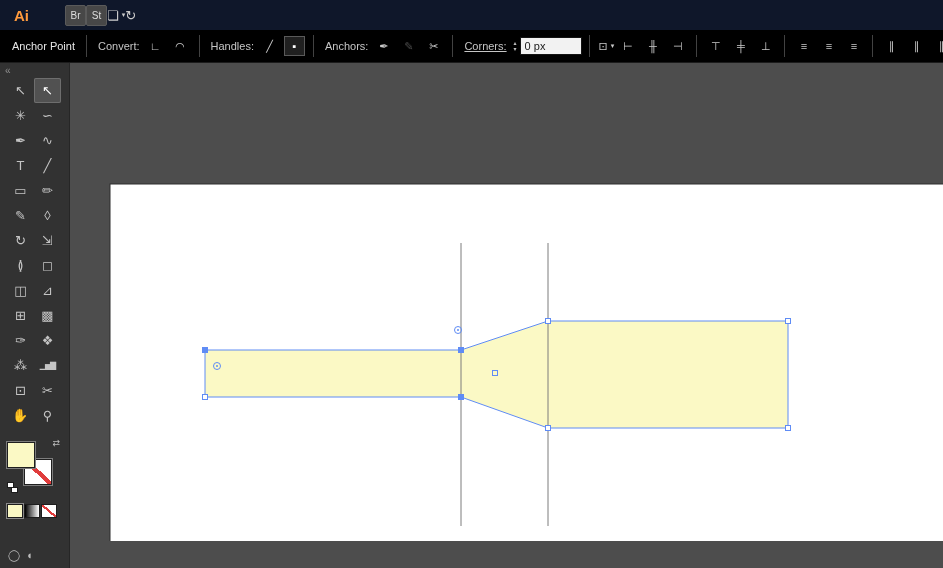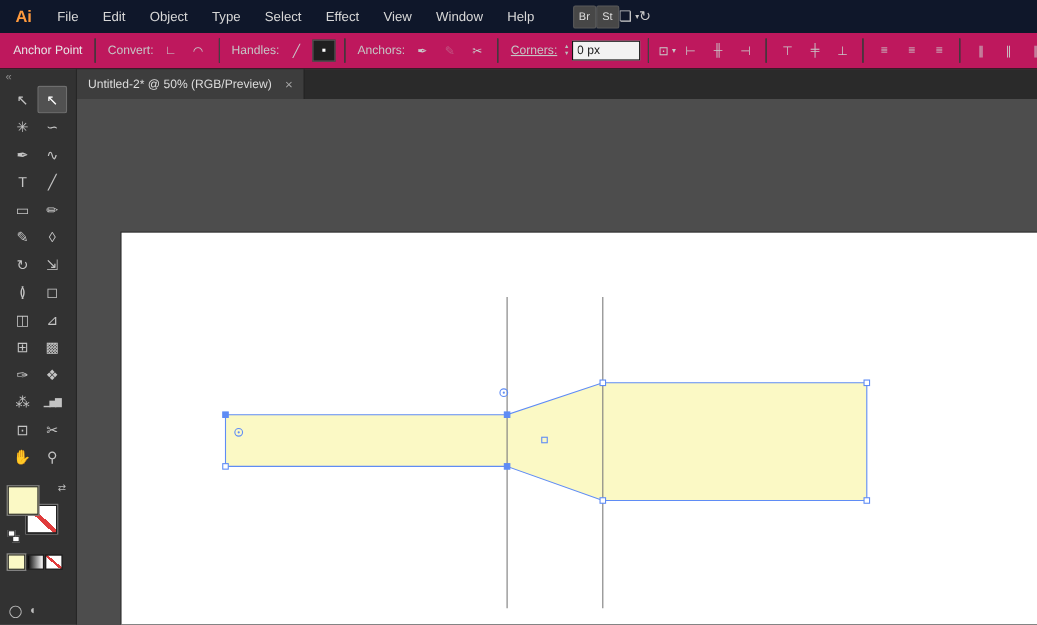--- a/index.html
+++ b/index.html
@@ -10,21 +10,21 @@
   
   .menubar{display:flex;align-items:center;height:30px;background:#0f172a;padding:0 8px}
   .ai-logo{color:#ff9a3d;font-weight:bold;font-size:15px;padding:0 12px 0 6px}
   .menu-item{color:#d8d8d8;font-size:12px;padding:0 11px;line-height:30px;cursor:default;white-space:nowrap}
   .menubar-right{display:flex;align-items:center;margin-left:24px}
   .mb-box{width:21px;height:21px;background:#474747;color:#ddd;font-size:10px;display:flex;align-items:center;justify-content:center;border:1px solid #5a5a5a;border-radius:2px}
   .mb-icon{color:#c9c9c9;font-size:13px;display:inline-flex;align-items:center}
   .caret{font-size:7px;color:#c9c9c9;margin-left:3px}
 
   
-  .controlbar{display:flex;align-items:center;height:33px;background:#be185d;border-bottom:1px solid #1c1c1c;padding:0 8px;font-size:11px;color:#c6c6c6;white-space:nowrap}
+  .controlbar{display:flex;align-items:center;height:33px;background:#000000;border-bottom:1px solid #1c1c1c;padding:0 8px;font-size:11px;color:#c6c6c6;white-space:nowrap}
   .cb-label{margin:0 4px}
   .cb-label.strong{color:#e6e6e6}
   .underline{text-decoration:underline}
   .cb-sep{width:1px;height:22px;background:#252525;border-right:1px solid #424242;margin:0 7px;display:inline-block}
   .cb-btn{width:21px;height:20px;background:transparent;border:1px solid transparent;color:#c9c9c9;font-size:11px;display:inline-flex;align-items:center;justify-content:center;padding:0;margin:0 1px;cursor:default;font-family:inherit}
   .cb-btn.pressed{background:#202020;border-color:#5a5a5a;color:#fff}
   .cb-btn.disabled{opacity:.35}
   .stepper{display:inline-flex;flex-direction:column;margin:0 3px;cursor:default}
   .stepper span{font-size:6px;line-height:6px;color:#bdbdbd;text-align:center}
   .cb-input{width:62px;height:18px;background:#f2f2f2;border:1px solid #141414;color:#1a1a1a;font-size:11px;padding:0 4px;font-family:inherit}
@@ -69,31 +69,20 @@
   .canvas{flex:1;position:relative;background:#4d4d4d;overflow:hidden}
   .canvas svg{display:block}
 </style>
 </head>
 <body>
 
 <div id="app">
 
   <header class="menubar">
     <span class="ai-logo">Ai</span>
-    <nav id="menu-items" style="display:flex">
-        <span class="menu-item">File</span>
-        <span class="menu-item">Edit</span>
-        <span class="menu-item">Object</span>
-        <span class="menu-item">Type</span>
-        <span class="menu-item">Select</span>
-        <span class="menu-item">Effect</span>
-        <span class="menu-item">View</span>
-        <span class="menu-item">Window</span>
-        <span class="menu-item">Help</span>
-      </nav>
     <div class="menubar-right">
       <span class="mb-box">Br</span>
       <span class="mb-box">St</span>
       <span class="mb-icon">
           <span>❏</span>
           <span class="caret">▾</span>
         </span>
       <span class="mb-icon">↻</span>
     </div>
   </header>
@@ -209,26 +198,20 @@
         <div class="mini none"></div>
       </div>
 
       <div class="draw-modes">
         <span>◯</span>
         <span>◐</span>
       </div>
     </aside>
 
     <div class="docarea">
-      <div class="tabbar">
-        <div class="tab">
-          <span class="tab-title">Untitled-2* @ 50% (RGB/Preview)</span>
-          <span class="tab-close">×</span>
-        </div>
-      </div>
       <div class="canvas">
         <svg id="canvas-svg" width="873" height="478">
             <rect x="40" y="121" width="843" height="367" fill="#ffffff" stroke="#2e2e2e" stroke-width="1"></rect>
             <polygon points="135,287 391,287 478,258 718,258 718,365 478,365 391,334 135,334" fill="#fbf9c5" stroke="none"></polygon>
             <line x1="391" y1="180" x2="391" y2="463" stroke="#7c7c7c" stroke-width="1"></line>
             <line x1="478" y1="180" x2="478" y2="463" stroke="#7c7c7c" stroke-width="1"></line>
             <polygon points="135,287 391,287 478,258 718,258 718,365 478,365 391,334 135,334" fill="none" stroke="#5f8cf5" stroke-width="1"></polygon>
             <circle cx="147" cy="303" r="3.5" fill="none" stroke="#5f8cf5" stroke-width="1"></circle>
             <circle cx="147" cy="303" r="1" fill="#5f8cf5"></circle>
             <circle cx="388" cy="267" r="3.5" fill="none" stroke="#5f8cf5" stroke-width="1"></circle>

